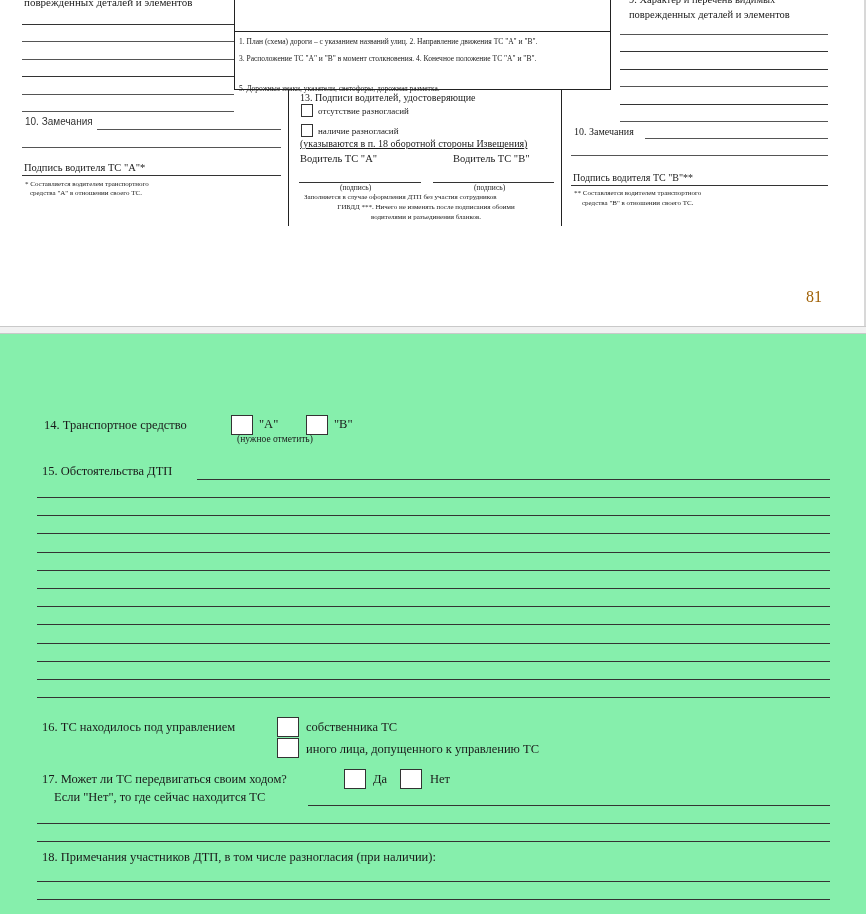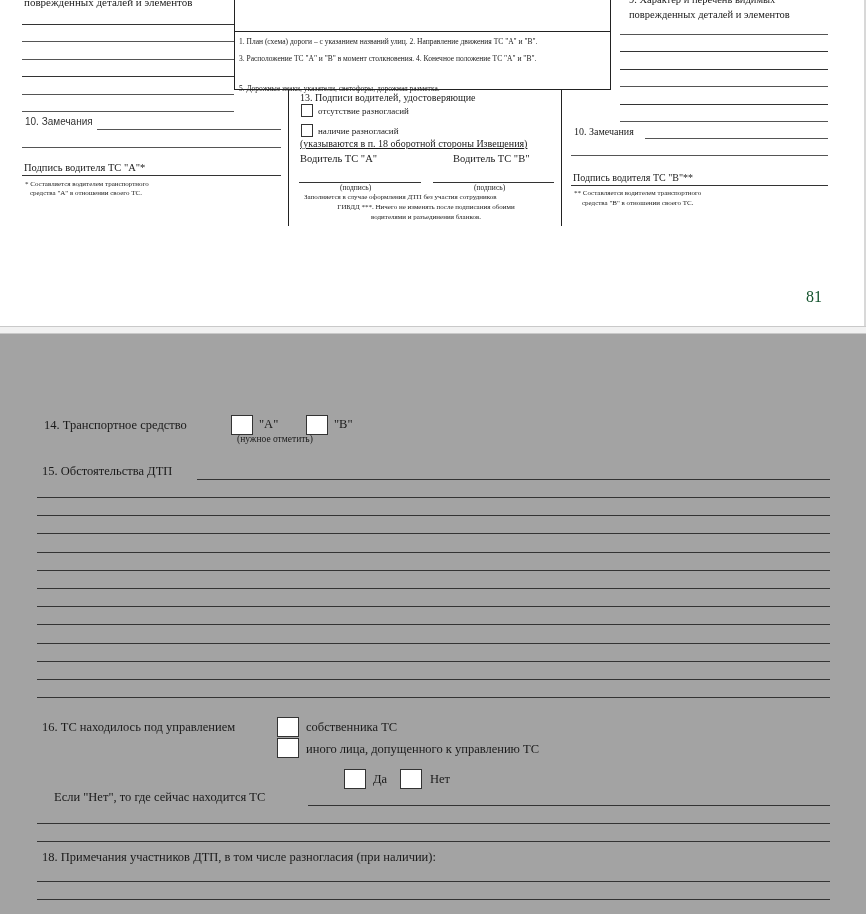--- a/index.html
+++ b/index.html
@@ -12,21 +12,21 @@
   .vline { position: absolute; width: 0; border-left: 1.5px solid #222; }
   .t { position: absolute; white-space: nowrap; }
   .cb { position: absolute; border: 1px solid #333; background: #fff; box-sizing: border-box; }
   .small { font-size: 7.5px; }
   .tiny { font-size: 7px; line-height: 9px; }
 
   
   #page1 { position: absolute; left: 0; top: 0; width: 866px; height: 326px; background: #fff; }
   #page-sep { position: absolute; left: 0; top: 326px; width: 866px; height: 8px; background: #f1f1f1; border-top: 1px solid #c9c9c9; border-bottom: 1px solid #c9c9c9; box-sizing: border-box; }
   #page1-right-edge { position: absolute; left: 864px; top: 0; width: 2px; height: 326px; background: #d8d8d8; }
-  #page2 { position: absolute; left: 0; top: 334px; width: 866px; height: 580px; background: #a3a3a3; }
+  #page2 { position: absolute; left: 0; top: 334px; width: 866px; height: 580px; background: #86efac; }
 
   .scheme-box { position: absolute; left: 234px; top: 0; width: 377px; height: 90px; border: 1.5px solid #222; border-top: none; box-sizing: border-box; }
   .legend-box { position: absolute; left: 234px; top: 31px; width: 377px; height: 59px; border-top: 1.5px solid #222; box-sizing: border-box; }
 </style>
 </head>
 <body>
 
 <div id="page1">
 
   <div class="t" style="left:24px; top:-4px; font-size:11px;">поврежденных деталей и элементов</div>
@@ -83,21 +83,21 @@
 
   <div class="t" style="left:574px; top:126px; font-size:10px;">10. Замечания</div>
   <div class="line thin" style="left:645px; top:138px; width:183px;"></div>
   <div class="line thin" style="left:571px; top:155px; width:257px;"></div>
 
   <div class="t" style="left:573px; top:172px; font-size:10px;">Подпись водителя ТС "В"**</div>
   <div class="line" style="left:571px; top:185px; width:257px;"></div>
   <div class="t tiny" style="left:574px; top:189px;">** Составляется водителем транспортного</div>
   <div class="t tiny" style="left:582px; top:199px;">средства "В" в отношении своего ТС.</div>
 
-  <div class="t" style="left:806px; top:288px; font-size:16px; color:#14532d;">81</div>
+  <div class="t" style="left:806px; top:288px; font-size:16px; color:#a16207;">81</div>
 </div>
 <div id="page1-right-edge"></div>
 <div id="page-sep"></div>
 
 <div id="page2">
 
   <div class="t" style="left:44px; top:84px; font-size:12.5px;">14. Транспортное средство</div>
   <div class="cb" style="left:231px; top:81px; width:22px; height:20px;"></div>
   <div class="t" style="left:259px; top:83px; font-size:12.5px;">"А"</div>
   <div class="cb" style="left:306px; top:81px; width:22px; height:20px;"></div>
@@ -120,20 +120,21 @@
       <div class="line" style="left: 37px; top: 345px; width: 793px;"></div>
       <div class="line" style="left: 37px; top: 363.2px; width: 793px;"></div>
     </div>
 
   <div class="t" style="left:42px; top:386px; font-size:12.5px;">16. ТС находилось под управлением</div>
   <div class="cb" style="left:277px; top:383px; width:22px; height:20px;"></div>
   <div class="t" style="left:306px; top:386px; font-size:12.5px;">собственника ТС</div>
   <div class="cb" style="left:277px; top:404px; width:22px; height:20px;"></div>
   <div class="t" style="left:306px; top:408px; font-size:12.5px;">иного лица, допущенного к управлению ТС</div>
 
+  <div class="t" style="left:42px; top:438px; font-size:12.5px;">17. Может ли ТС передвигаться своим ходом?</div>
   <div class="cb" style="left:344px; top:435px; width:22px; height:20px;"></div>
   <div class="t" style="left:373px; top:438px; font-size:12.5px;">Да</div>
   <div class="cb" style="left:400px; top:435px; width:22px; height:20px;"></div>
   <div class="t" style="left:430px; top:438px; font-size:12.5px;">Нет</div>
   <div class="t" style="left:54px; top:456px; font-size:12.5px;">Если "Нет", то где сейчас находится ТС</div>
   <div class="line" style="left:308px; top:471px; width:522px;"></div>
   <div class="line" style="left:37px; top:489px; width:793px;"></div>
   <div class="line" style="left:37px; top:507px; width:793px;"></div>
 
   <div class="t" style="left:42px; top:516px; font-size:12.5px;">18. Примечания участников ДТП, в том числе разногласия (при наличии):</div>

